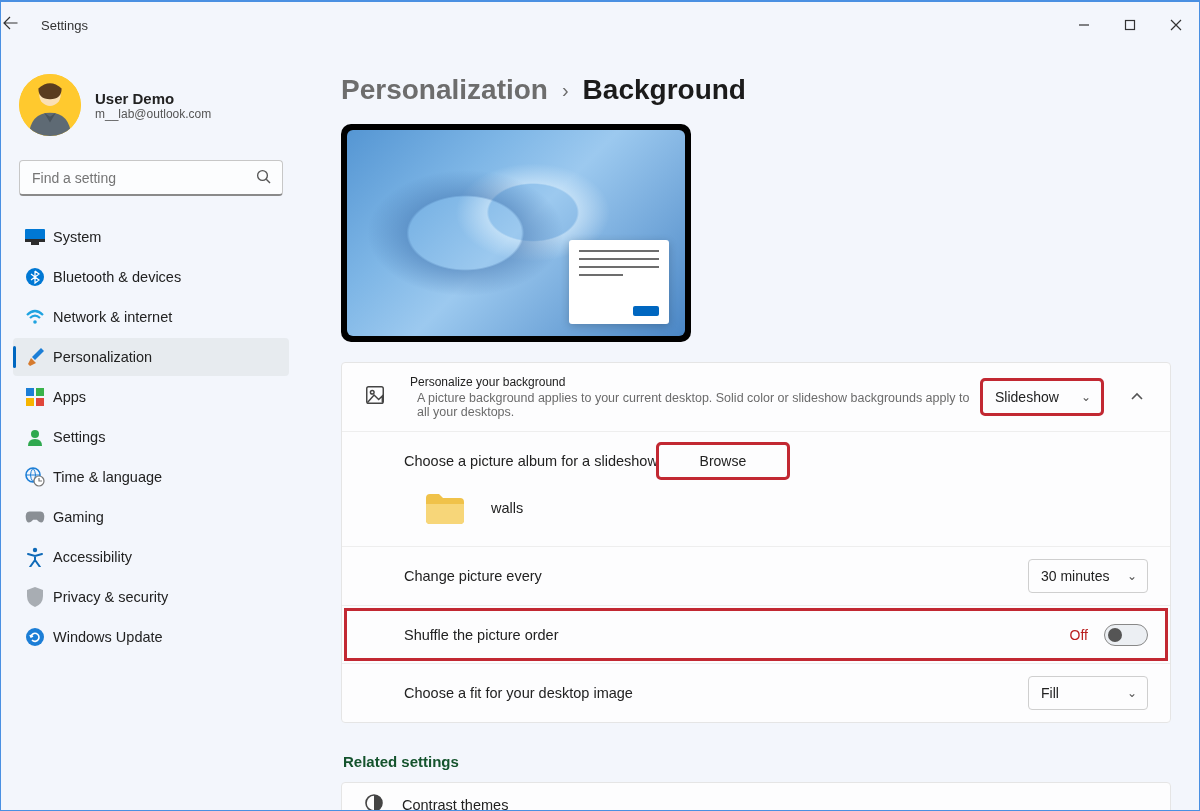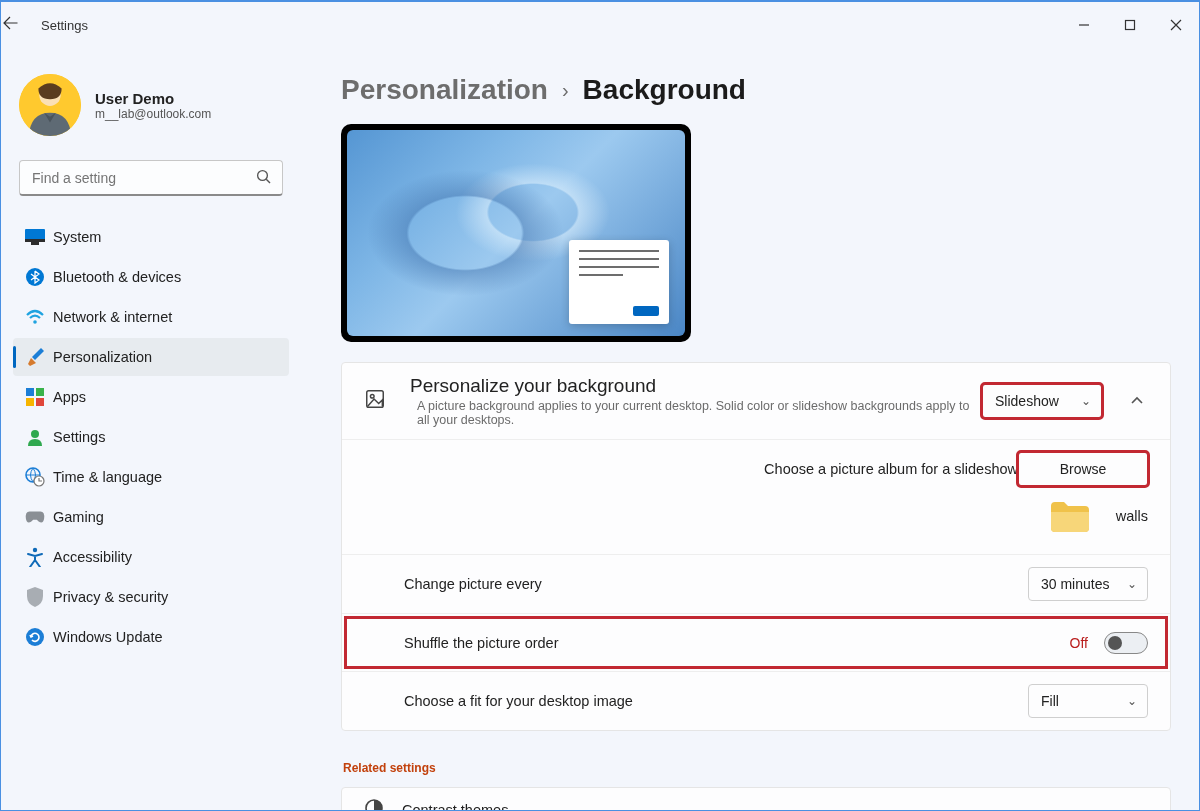--- a/index.html
+++ b/index.html
@@ -64,21 +64,21 @@
     background:
       radial-gradient(ellipse 140px 90px at 35% 50%, rgba(255,255,255,0) 40%, rgba(60,110,170,.45) 42%, rgba(60,110,170,0) 70%),
       radial-gradient(ellipse 110px 70px at 55% 40%, rgba(255,255,255,0) 40%, rgba(230,245,255,.5) 42%, rgba(230,245,255,0) 70%);
     mix-blend-mode: normal;
   }
 
   .card { border:1px solid #e5e5e5; background:#fdfdfe; border-radius:4px; margin-bottom:0; }
   .row { display:flex; align-items:center; min-height:58px; padding:12px 22px; border-top:1px solid #eee; }
   .row:first-child { border-top:none; }
   .row .ricon { width:28px; margin-right:18px; color:#444; }
-  .row .rtitle { font-size:19px; color:#222; }
+  .row .rtitle { font-size:12px; color:#222; }
   .row .rdesc { font-size:12.5px; color:#6b6b6b; margin-top:2px; max-width:560px;margin-left:7px; }
   .row .rtxtcol { flex:1; padding-right:12px; }
   .row .only-title { font-size:14.5px; color:#222; flex:1; padding-left:40px; }
   .row .ctrl { display:flex; align-items:center; gap:16px; }
 
   .dropdown { min-width:120px; height:34px; border:1px solid #cfcfcf; border-radius:4px;
     background:#fdfdfe; display:flex; align-items:center; justify-content:space-between;
     padding:0 10px 0 12px; font-size:14px; color:#222; cursor:pointer; }
   .dropdown .dchev { color:#555; font-size:12px; }
 
@@ -97,21 +97,21 @@
   .switch { width:44px; height:22px; border:1px solid #888; border-radius:12px; background:#eceff3;
     position:relative; cursor:pointer; }
   .switch .knob { position:absolute; left:3px; top:3px; width:14px; height:14px; border-radius:50%;
     background:#555; }
 
   .hl { outline:3px solid #c22832; outline-offset:-1px; border-radius:3px; }
   .hlrow { position:relative; }
   .hlrow::after { content:""; position:absolute; left:2px; right:2px; top:2px; bottom:2px;
     border:3px solid #c22832; pointer-events:none; }
 
-  .related-heading { font-size:12px; font-weight:600; margin:30px 0 12px 2px; color:#c2410c; }
+  .related-heading { font-size:15px; font-weight:600; margin:30px 0 12px 2px; color:#14532d; }
   .rel-row { display:flex; align-items:center; gap:18px; padding:10px 22px; }
 </style>
 </head>
 <body>
 
 <div class="window">
 
   <div class="titlebar">
     <div class="left">
       <span class="back">
@@ -319,21 +319,21 @@
               <span class="dchev">⌄</span>
             </div>
             <div class="expand">
               <svg width="14" height="14" viewBox="0 0 14 14">
                   <path d="M2 9 L7 4 L12 9" stroke="#555" stroke-width="1.6" fill="none"></path>
                 </svg>
             </div>
           </div>
         </div>
 
-        <div class="row" style="flex-direction:column; align-items:flex-end; gap:10px;">
+        <div class="row" style="flex-direction:column; align-items:flex-start; gap:10px;">
           <div style="display:flex; align-items:center;">
             <div class="only-title">Choose a picture album for a slideshow</div>
             <div class="ctrl">
                 <div class="btn hl">
                   <span>Browse</span>
                 </div>
               </div>
           </div>
           <div class="folder-row">
             <span class="folder">

